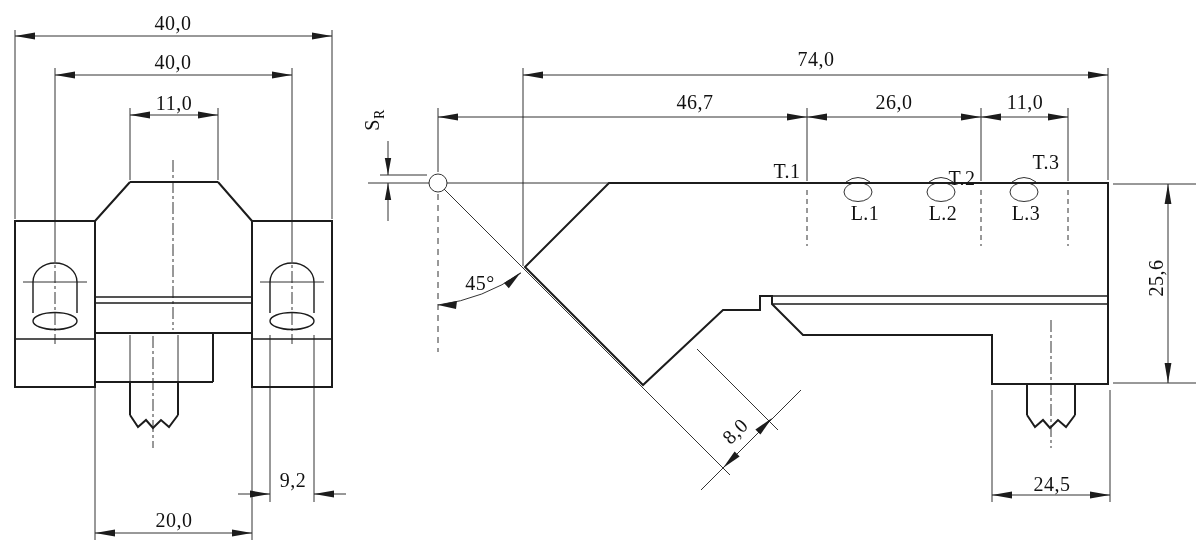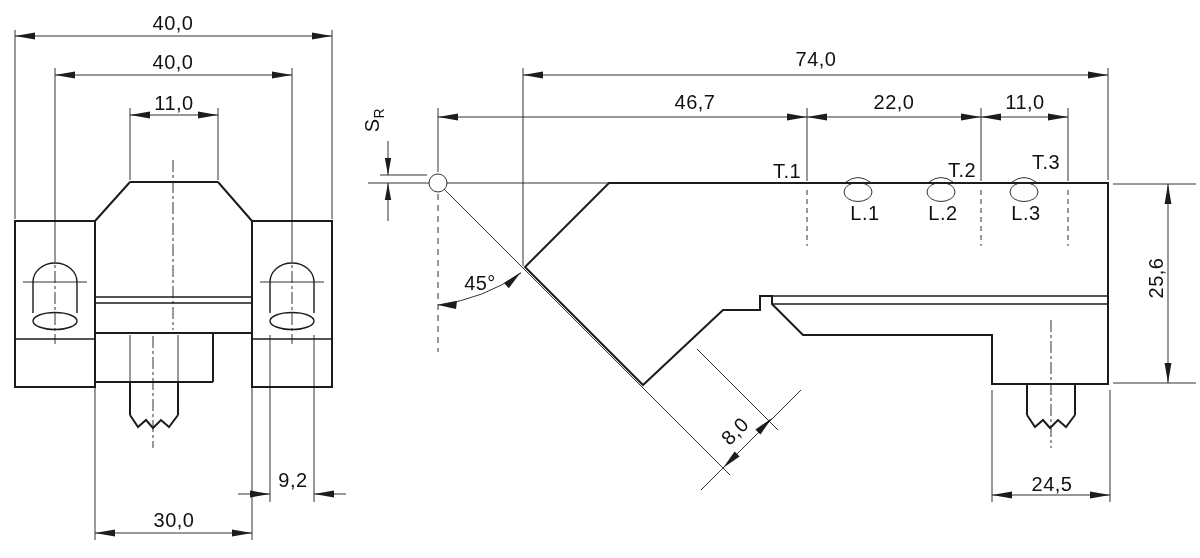--- a/index.html
+++ b/index.html
@@ -1,17 +1,17 @@
 <!DOCTYPE html>
 <html><head>
 <meta charset="utf-8">
 <style>
   html,body{margin:0;padding:0;background:#ffffff;}
   .stage{position:relative;width:1200px;height:558px;background:#ffffff;overflow:hidden;
-         font-family:Liberation Sans, sans-serif;}
+         font-family:Liberation Serif, serif;}
   .stage svg{position:absolute;left:0;top:0;}
   .lbl{position:absolute;transform:translate(-50%,-50%);font-size:20px;color:#111;
        white-space:nowrap;letter-spacing:0.5px;line-height:1;}
   .lbl.rot90{transform:translate(-50%,-50%) rotate(-90deg);}
   .lbl.rot45{transform:translate(-50%,-50%) rotate(-45deg);}
   .lbl sub{font-size:14px;}
   line,path,rect,ellipse,circle{fill:none;stroke:#1c1c1c;}
   .thick{stroke-width:2px;}
   .med{stroke-width:1.4px;}
   .thin{stroke-width:0.9px;}
@@ -148,33 +148,33 @@
       <polygon class="arr" points="723,468 739.6,456.4 734.6,451.4"></polygon>
       <polygon class="arr" points="772,418 760.4,434.6 755.4,429.6"></polygon>
     </g>
   </g>
 </svg>
 
 <span class="lbl" style="left:173px;top:23px">40,0</span>
 <span class="lbl" style="left:173px;top:62px">40,0</span>
 <span class="lbl" style="left:174px;top:103px">11,0</span>
 <span class="lbl" style="left:293px;top:480px">9,2</span>
-<span class="lbl" style="left:174px;top:520px">30,0</span>
+<span class="lbl" style="left:174px;top:520px">20,0</span>
 
 <span class="lbl" style="left:816px;top:59px">74,0</span>
 <span class="lbl" style="left:695px;top:102px">46,7</span>
-<span class="lbl" style="left:894px;top:102px">22,0</span>
+<span class="lbl" style="left:894px;top:102px">26,0</span>
 <span class="lbl" style="left:1025px;top:102px">11,0</span>
 <span class="lbl rot90" style="left:1156px;top:278px">25,6</span>
 <span class="lbl" style="left:1052px;top:484px">24,5</span>
 <span class="lbl rot45" style="left:735px;top:431px">8,0</span>
 <span class="lbl" style="left:480px;top:283px">45°</span>
 
 <span class="lbl rot90" style="left:374px;top:120px"><span>S</span><sub>R</sub></span>
 
 <span class="lbl" style="left:787px;top:171px">T.1</span>
-<span class="lbl" style="left:962px;top:170px">T.2</span>
+<span class="lbl" style="left:962px;top:178px">T.2</span>
 <span class="lbl" style="left:1046px;top:162px">T.3</span>
 <span class="lbl" style="left:865px;top:213px">L.1</span>
 <span class="lbl" style="left:943px;top:213px">L.2</span>
 <span class="lbl" style="left:1026px;top:213px">L.3</span>
 
 </div>
 
 </body></html>

